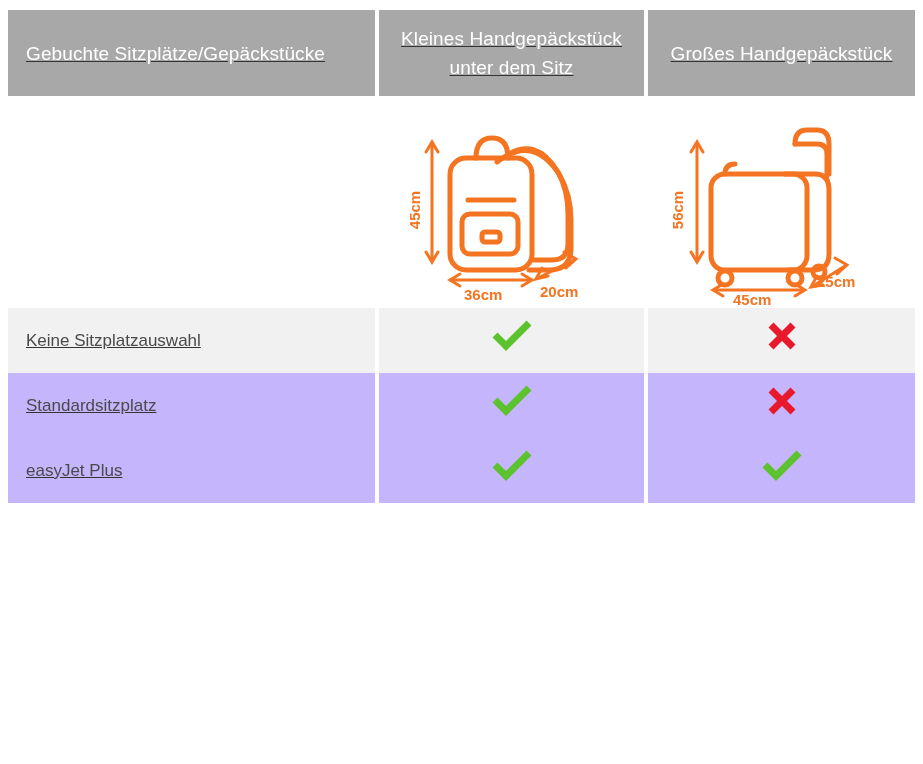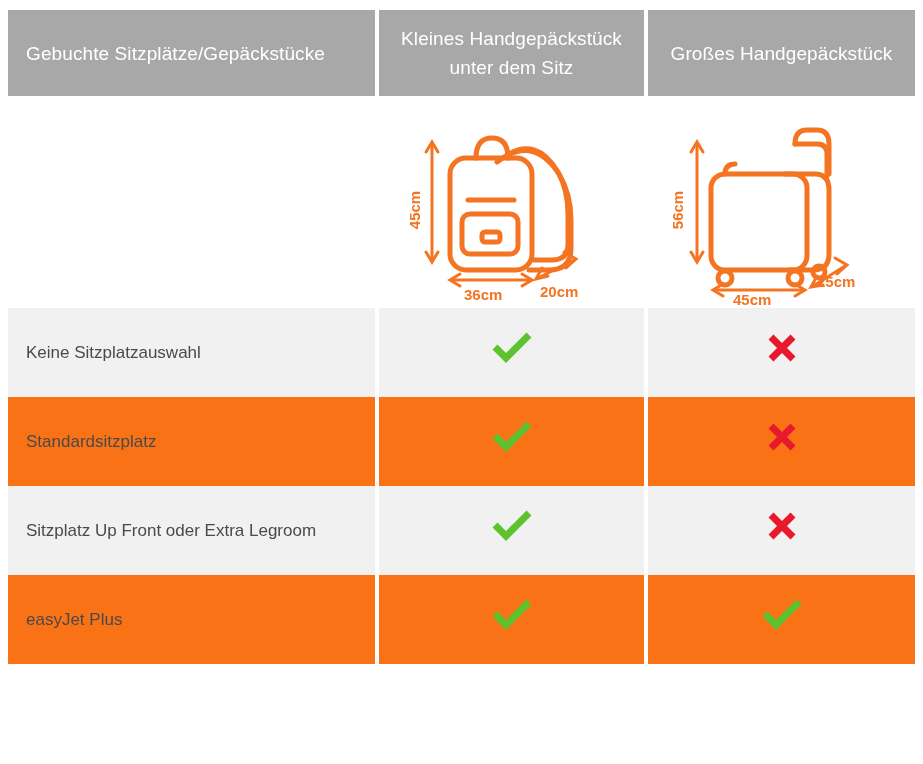--- a/index.html
+++ b/index.html
@@ -13,20 +13,21 @@
     font-family: "Liberation Sans", sans-serif;
     color: #333333;
     overflow: hidden;
   }
   .page {
     position: relative;
     width: 923px;
     height: 664px;
     box-sizing: border-box;
     padding: 10px 8px 0 8px;
+    text-decoration: underline;
   }
   table.baggage-table {
     width: 907px;
     border-collapse: collapse;
     table-layout: fixed;
   }
   col.c0 { width: 369px; }
   col.c1 { width: 269px; }
   col.c2 { width: 269px; }
 
@@ -45,28 +46,28 @@
   thead th.head-left {
     text-align: left;
   }
   thead th.head-center {
     text-align: center;
   }
 
   tbody td {
     font-size: 17px;
     line-height: 28px;
-    padding: 24px 18px;
+    padding: 12px 18px;
     vertical-align: middle;
     border-right: 4px solid #ffffff;
     color: #4a4a4a;
   }
   tbody td:last-child { border-right: none; }
   tbody tr.shade td { background: #f1f1f1; }
-  tbody tr.plain td { background: #f97316; }
+  tbody tr.plain td { background: #c4b5fd; }
   td.label-cell { text-align: left; }
   td.mark-cell { text-align: center; }
 
   
   tr.img-row td {
     background: #ffffff;
     height: 212px;
     padding: 0;
     vertical-align: middle;
   }
@@ -224,37 +225,20 @@
         </td>
         <td class="mark-cell">
           <span class="cross">
             <svg width="30" height="30" viewBox="0 0 30 30">
                 <path d="M4 4 L26 26 M26 4 L4 26" stroke="#e8192c" stroke-width="7"></path>
               </svg>
           </span>
         </td>
       </tr>
 
-      <tr class="shade">
-        <td class="label-cell">Sitzplatz Up Front oder Extra Legroom</td>
-        <td class="mark-cell">
-          <span class="tick">
-            <svg width="40" height="32" viewBox="0 0 40 32">
-                <path d="M3 15 L14 26 L37 3" stroke="#5cc22e" stroke-width="7" fill="none"></path>
-              </svg>
-          </span>
-        </td>
-        <td class="mark-cell">
-          <span class="cross">
-            <svg width="30" height="30" viewBox="0 0 30 30">
-                <path d="M4 4 L26 26 M26 4 L4 26" stroke="#e8192c" stroke-width="7"></path>
-              </svg>
-          </span>
-        </td>
-      </tr>
 
 
 
       <tr class="plain">
         <td class="label-cell">easyJet Plus</td>
         <td class="mark-cell">
           <span class="tick">
             <svg width="40" height="32" viewBox="0 0 40 32">
                 <path d="M3 15 L14 26 L37 3" stroke="#5cc22e" stroke-width="7" fill="none"></path>
               </svg>

